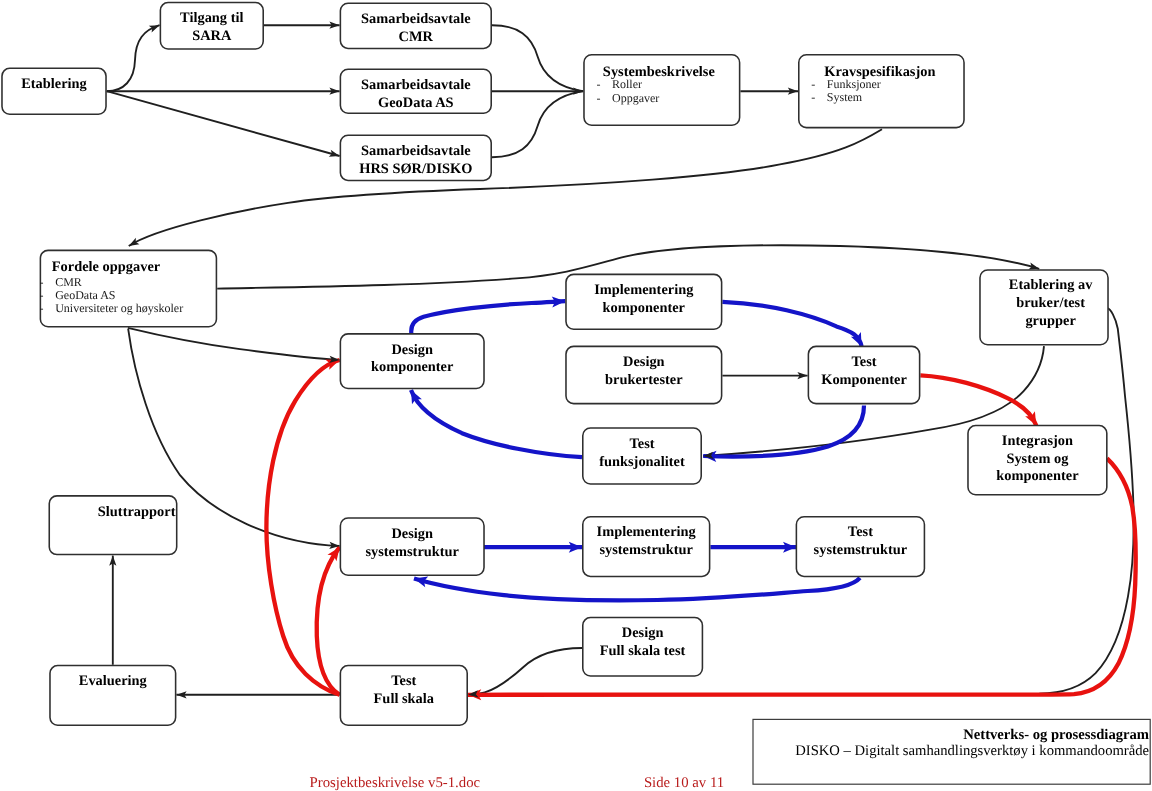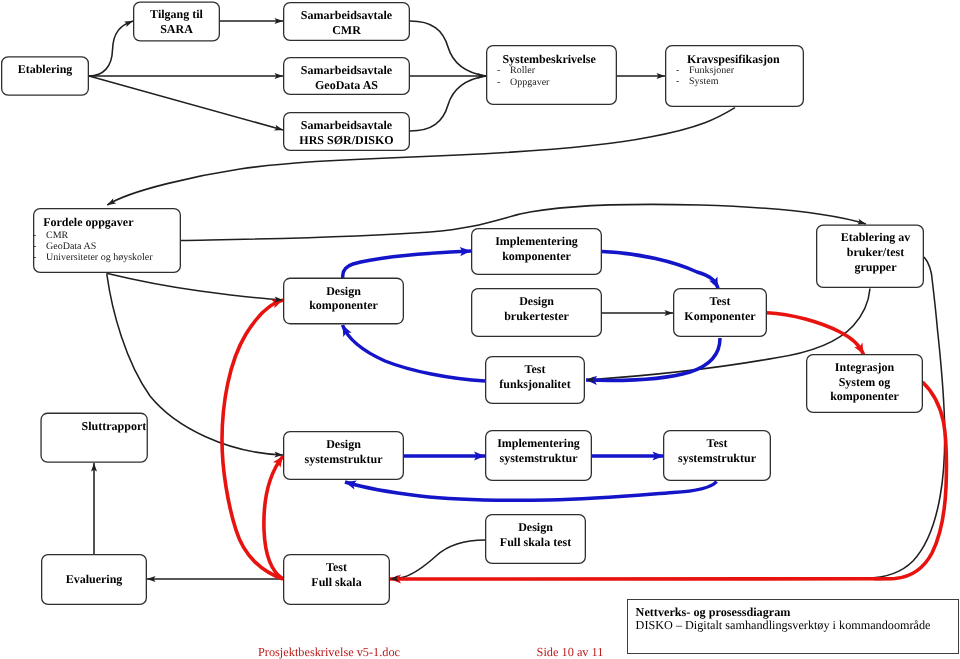--- a/index.html
+++ b/index.html
@@ -228,30 +228,30 @@
         <div>Test</div>
         <div>systemstruktur</div>
       </div>
     </div>
     <div class="node" style="left: 485px; top: 514px; width: 101px; height: 50px;">
       <div class="title" style="position: absolute; left: 0px; right: 0px; font-size: 12px; line-height: 14.6px; top: 6.3px;">
         <div>Design</div>
         <div>Full skala test</div>
       </div>
     </div>
-    <div class="node" style="left: 41px; top: 554px; width: 106px; height: 51px; margin-top: 12px;">
+    <div class="node" style="left: 41px; top: 554px; width: 106px; height: 51px;">
       <div class="title" style="position: absolute; left: 0px; right: 0px; font-size: 12px; line-height: 14.6px; top: 6.3px;">
         <div>Evaluering</div>
       </div>
     </div>
     <div class="node" style="left: 283px; top: 554px; width: 107px; height: 51px;">
       <div class="title" style="position: absolute; left: 0px; right: 0px; font-size: 12px; line-height: 14.6px; top: 6.3px;">
         <div>Test</div>
         <div>Full skala</div>
       </div>
     </div>
-    <div id="caption" style="left: 627px; top: 599.4px; width: 331.5px; height: 55px; padding: 5.2px 0px 0px 7.6px;">
+    <div id="caption" style="left: 627px; top: 599.4px; width: 331.5px; height: 55px; padding: 5.2px 0px 0px 7.6px; text-align: right;">
       <div class="l1" style="line-height: 13.6px;">Nettverks- og prosessdiagram</div>
       <div style="line-height: 13.6px;">DISKO – Digitalt samhandlingsverktøy i kommandoområde</div>
     </div>
     <div class="footer" style="left: 258px; top: 645.2px;">Prosjektbeskrivelse v5-1.doc</div>
     <div class="footer" style="left: 536.6px; top: 645.2px;">Side 10 av 11</div>
   </div>
 
 </body></html>

